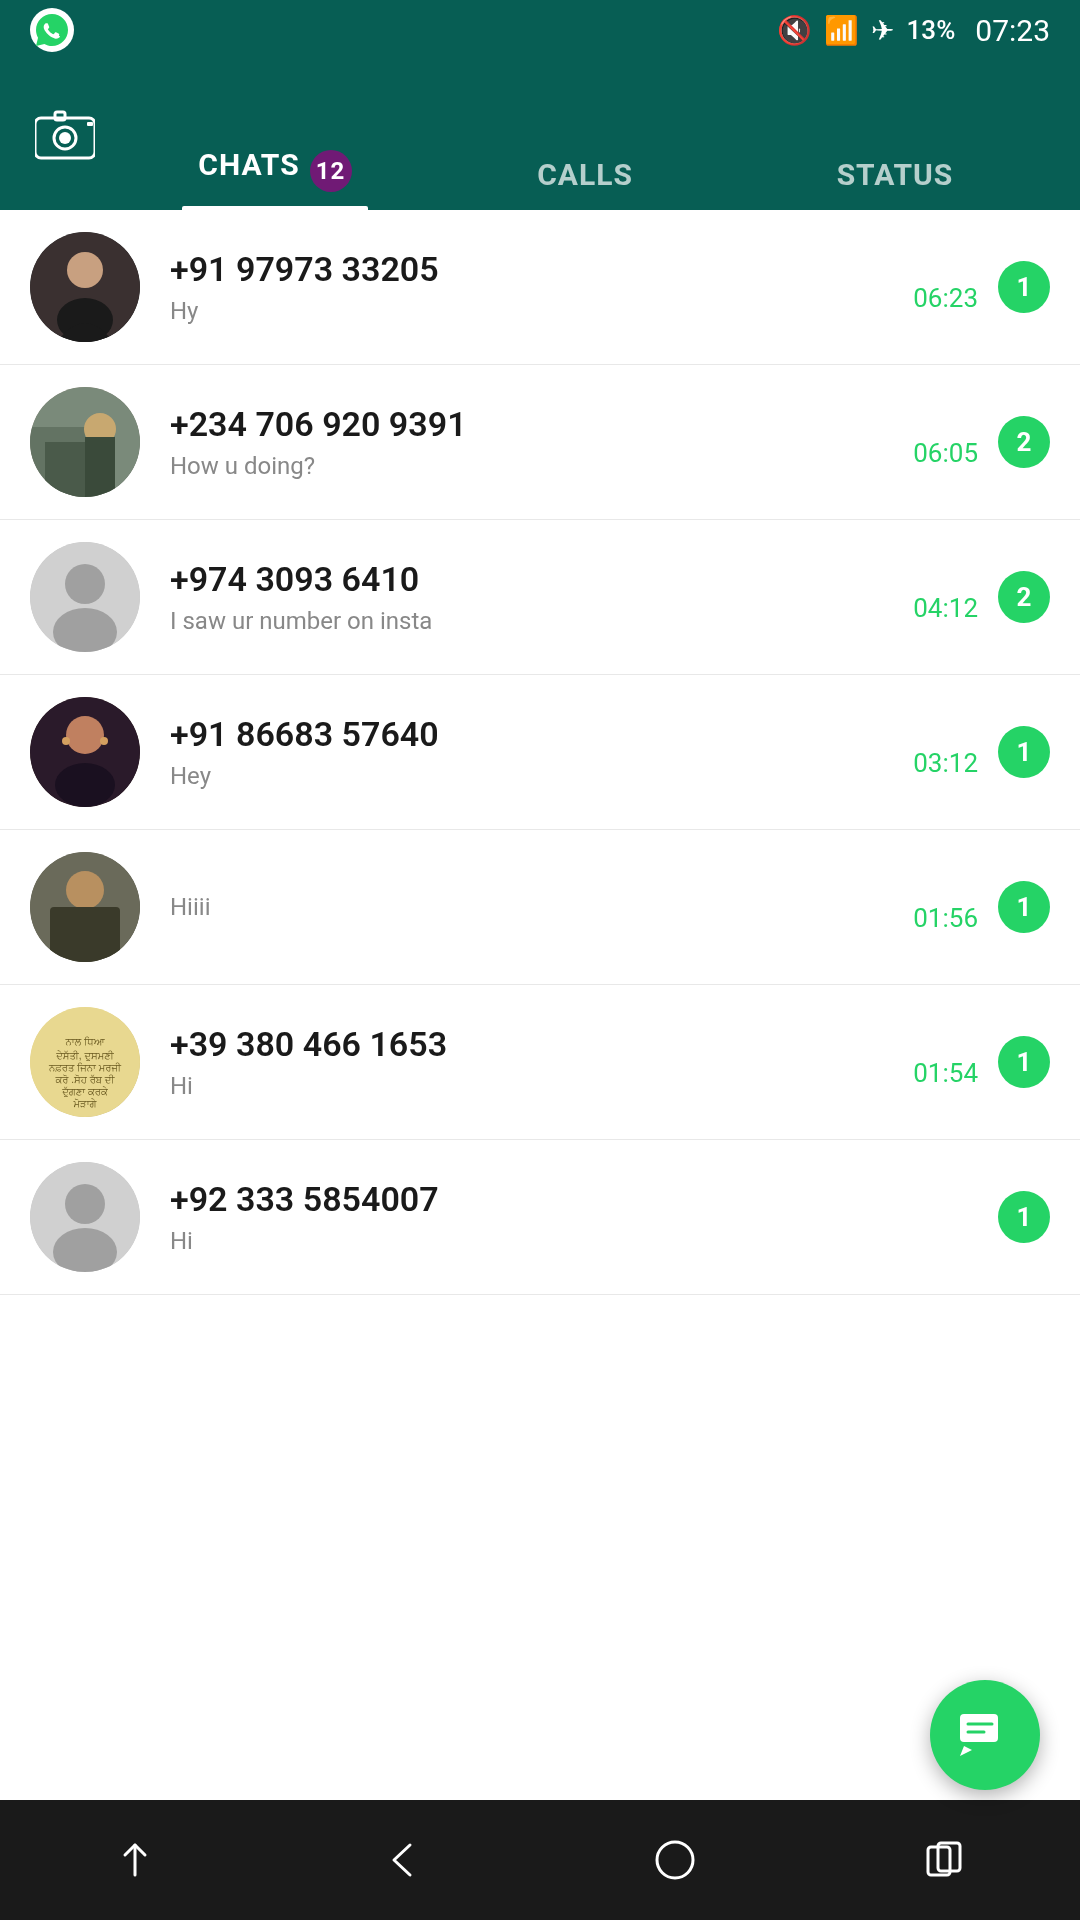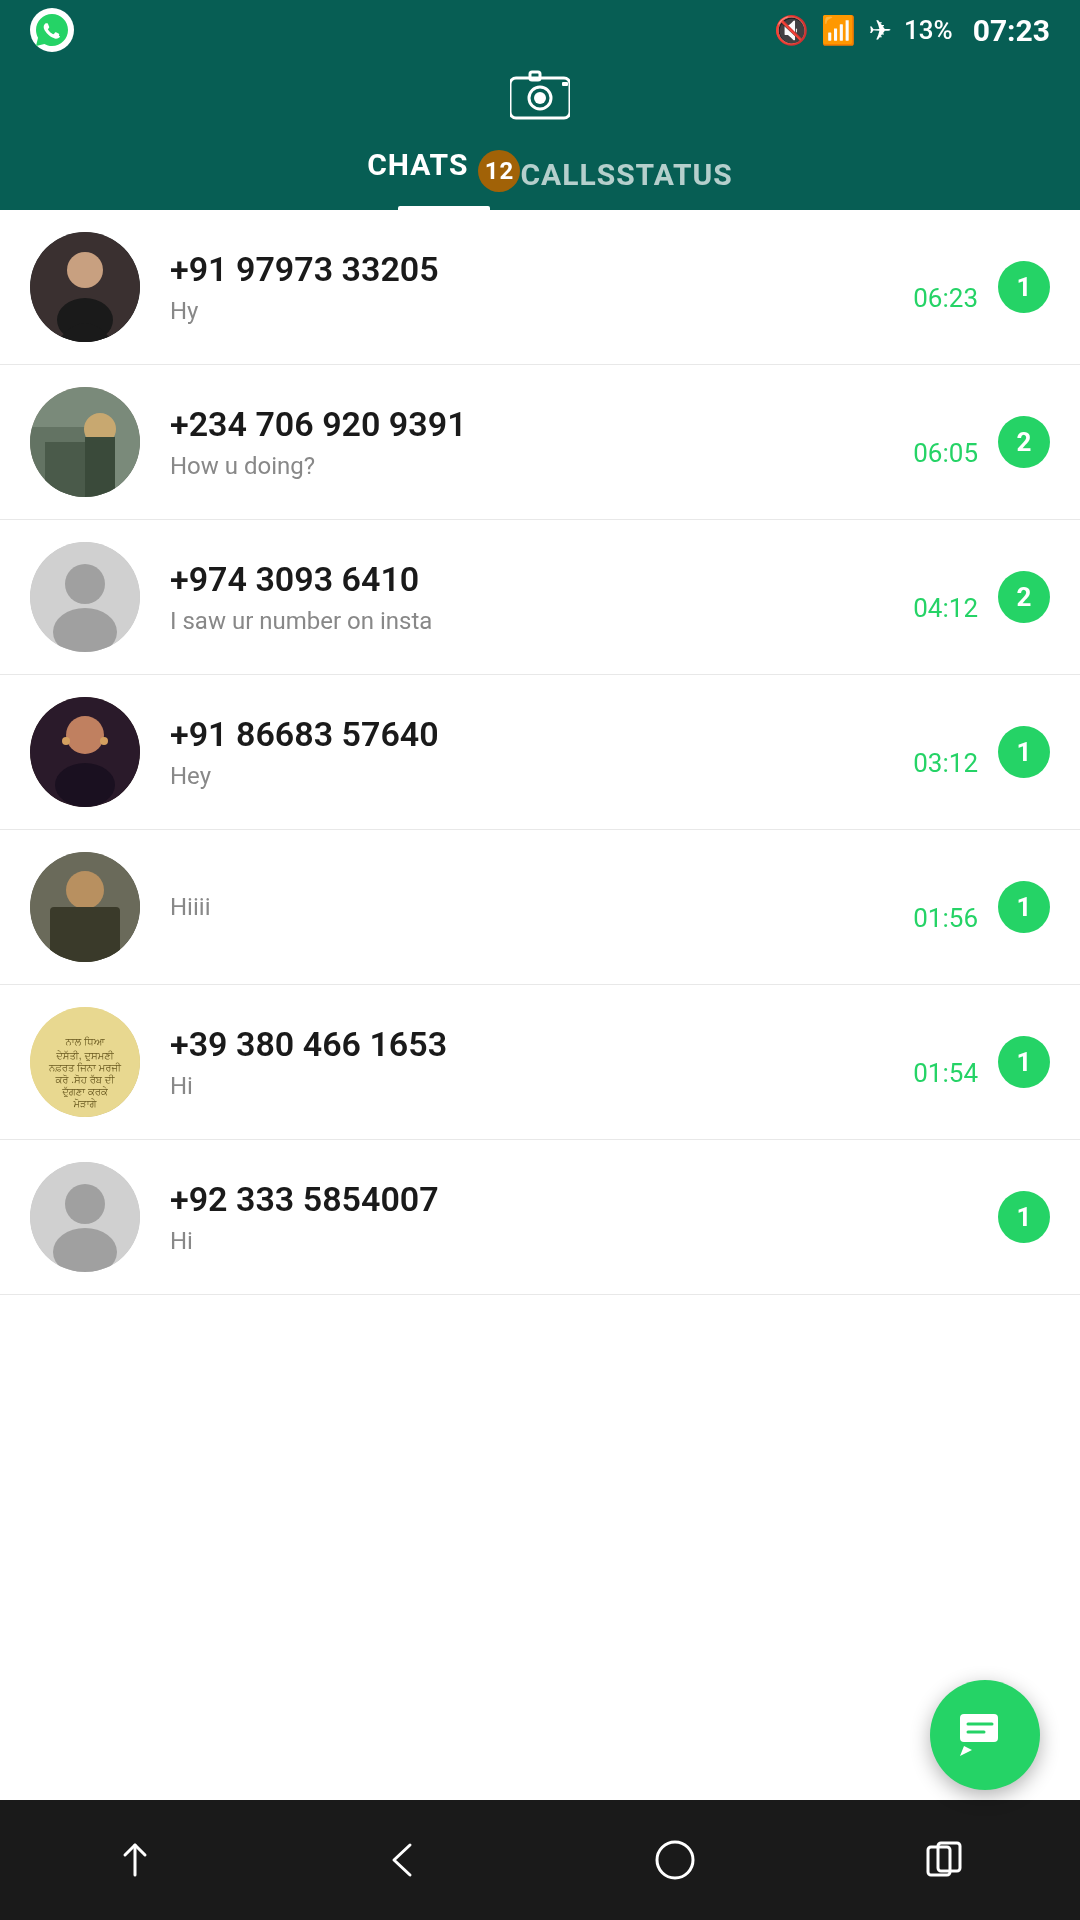--- a/index.html
+++ b/index.html
@@ -35,21 +35,20 @@
       gap: 12px;
     }
 
     
     .top-bar {
       background: #075e54;
       height: 150px;
       display: flex;
       align-items: center;
       padding: 0 30px;
-      flex-direction: column;
     }
     .camera-icon {
       width: 70px;
       height: 70px;
       display: flex;
       align-items: center;
       justify-content: center;
     }
     .nav-tabs {
       display: flex;
@@ -85,21 +84,21 @@
       content: '';
       position: absolute;
       bottom: 0;
       left: 20%;
       right: 20%;
       height: 4px;
       background: white;
       border-radius: 2px 2px 0 0;
     }
     .badge {
-      background: #a16207;
+      background: #701a75;
       color: white;
       border-radius: 50%;
       width: 42px;
       height: 42px;
       display: flex;
       align-items: center;
       justify-content: center;
       font-size: 24px;
       font-weight: bold;
       margin-top: 14px;
@@ -233,21 +232,21 @@
     <svg width="44" height="44" viewBox="0 0 44 44" fill="none">
       <circle cx="22" cy="22" r="22" fill="white"></circle>
       <path d="M22 6C13.16 6 6 13.16 6 22c0 2.84.74 5.5 2.04 7.82L6 38l8.36-2.02C16.56 37.27 19.2 38 22 38c8.84 0 16-7.16 16-16S30.84 6 22 6zm8.08 22.6c-.34.96-1.98 1.84-2.72 1.96-.74.12-1.62.16-2.62-.16-.6-.2-1.38-.44-2.36-.88-4.14-1.8-6.84-6.02-7.04-6.3-.2-.28-1.66-2.2-1.66-4.2s1.06-2.98 1.44-3.38c.38-.4.82-.5 1.1-.5.28 0 .54.002.78.014.24.012.58-.092.9.7.34.82 1.16 2.82 1.26 3.02.1.2.16.44.02.7-.14.26-.2.42-.4.64-.2.22-.42.5-.6.66-.2.18-.4.38-.18.74.22.36.98 1.62 2.1 2.62 1.44 1.28 2.66 1.68 3.02 1.86.36.18.58.16.8-.1.22-.26.94-1.1 1.18-1.48.24-.38.5-.32.84-.18.34.14 2.14 1.02 2.5 1.2.36.18.6.28.7.42.1.14.1.82-.24 1.78z" fill="#25d366"></path>
     </svg>
   </div>
   <div class="status-bar-right">
     <span style="font-size:28px;">🔇</span>
     <span style="font-size:28px;">📶</span>
     <span style="font-size:28px;">✈</span>
     <span style="font-size:26px; font-weight:500;">13%</span>
-    <span style="font-size:30px; font-weight:700; margin-left:8px;">07:23</span>
+    <span style="font-size:30px; font-weight:400; margin-left:8px;">07:23</span>
   </div>
 </div>
 
 <div class="top-bar">
   <div class="camera-icon">
     <svg width="60" height="54" viewBox="0 0 60 54" fill="none">
       <rect x="0" y="10" width="60" height="40" rx="6" fill="none" stroke="white" stroke-width="3"></rect>
       <circle cx="30" cy="30" r="11" fill="none" stroke="white" stroke-width="3"></circle>
       <circle cx="30" cy="30" r="6" fill="white"></circle>
       <rect x="20" y="4" width="10" height="8" rx="2" fill="none" stroke="white" stroke-width="3"></rect>

